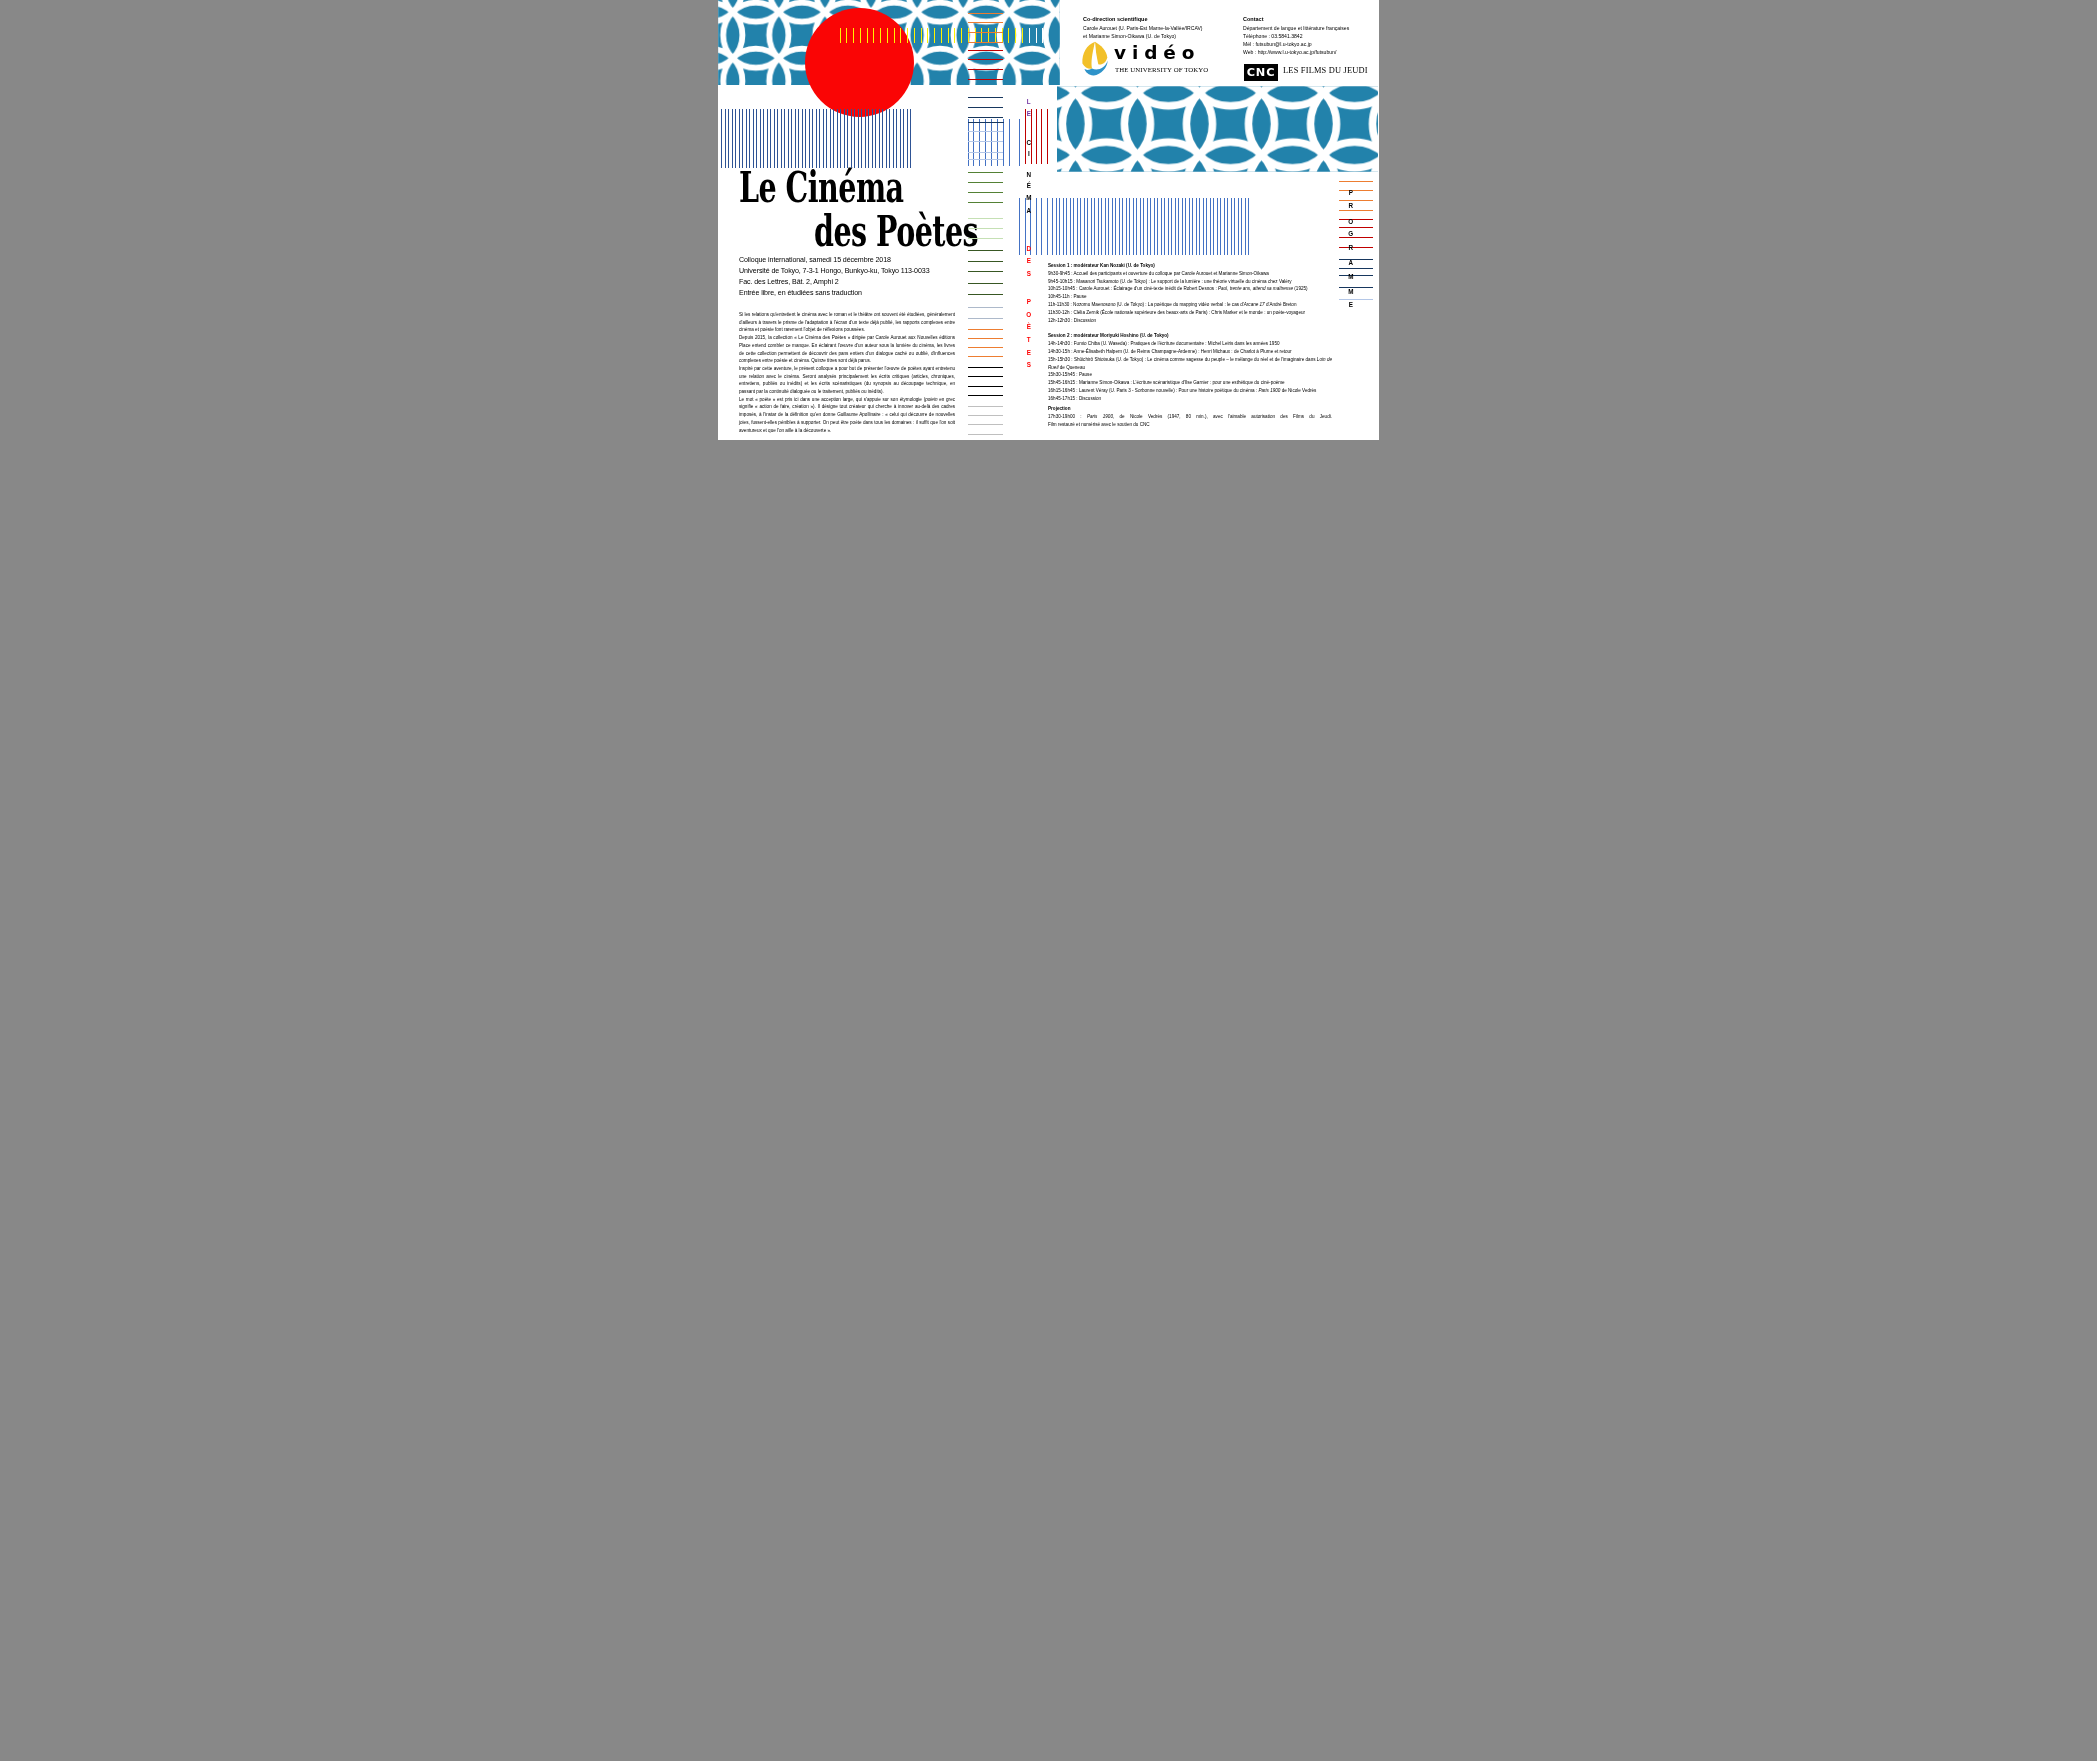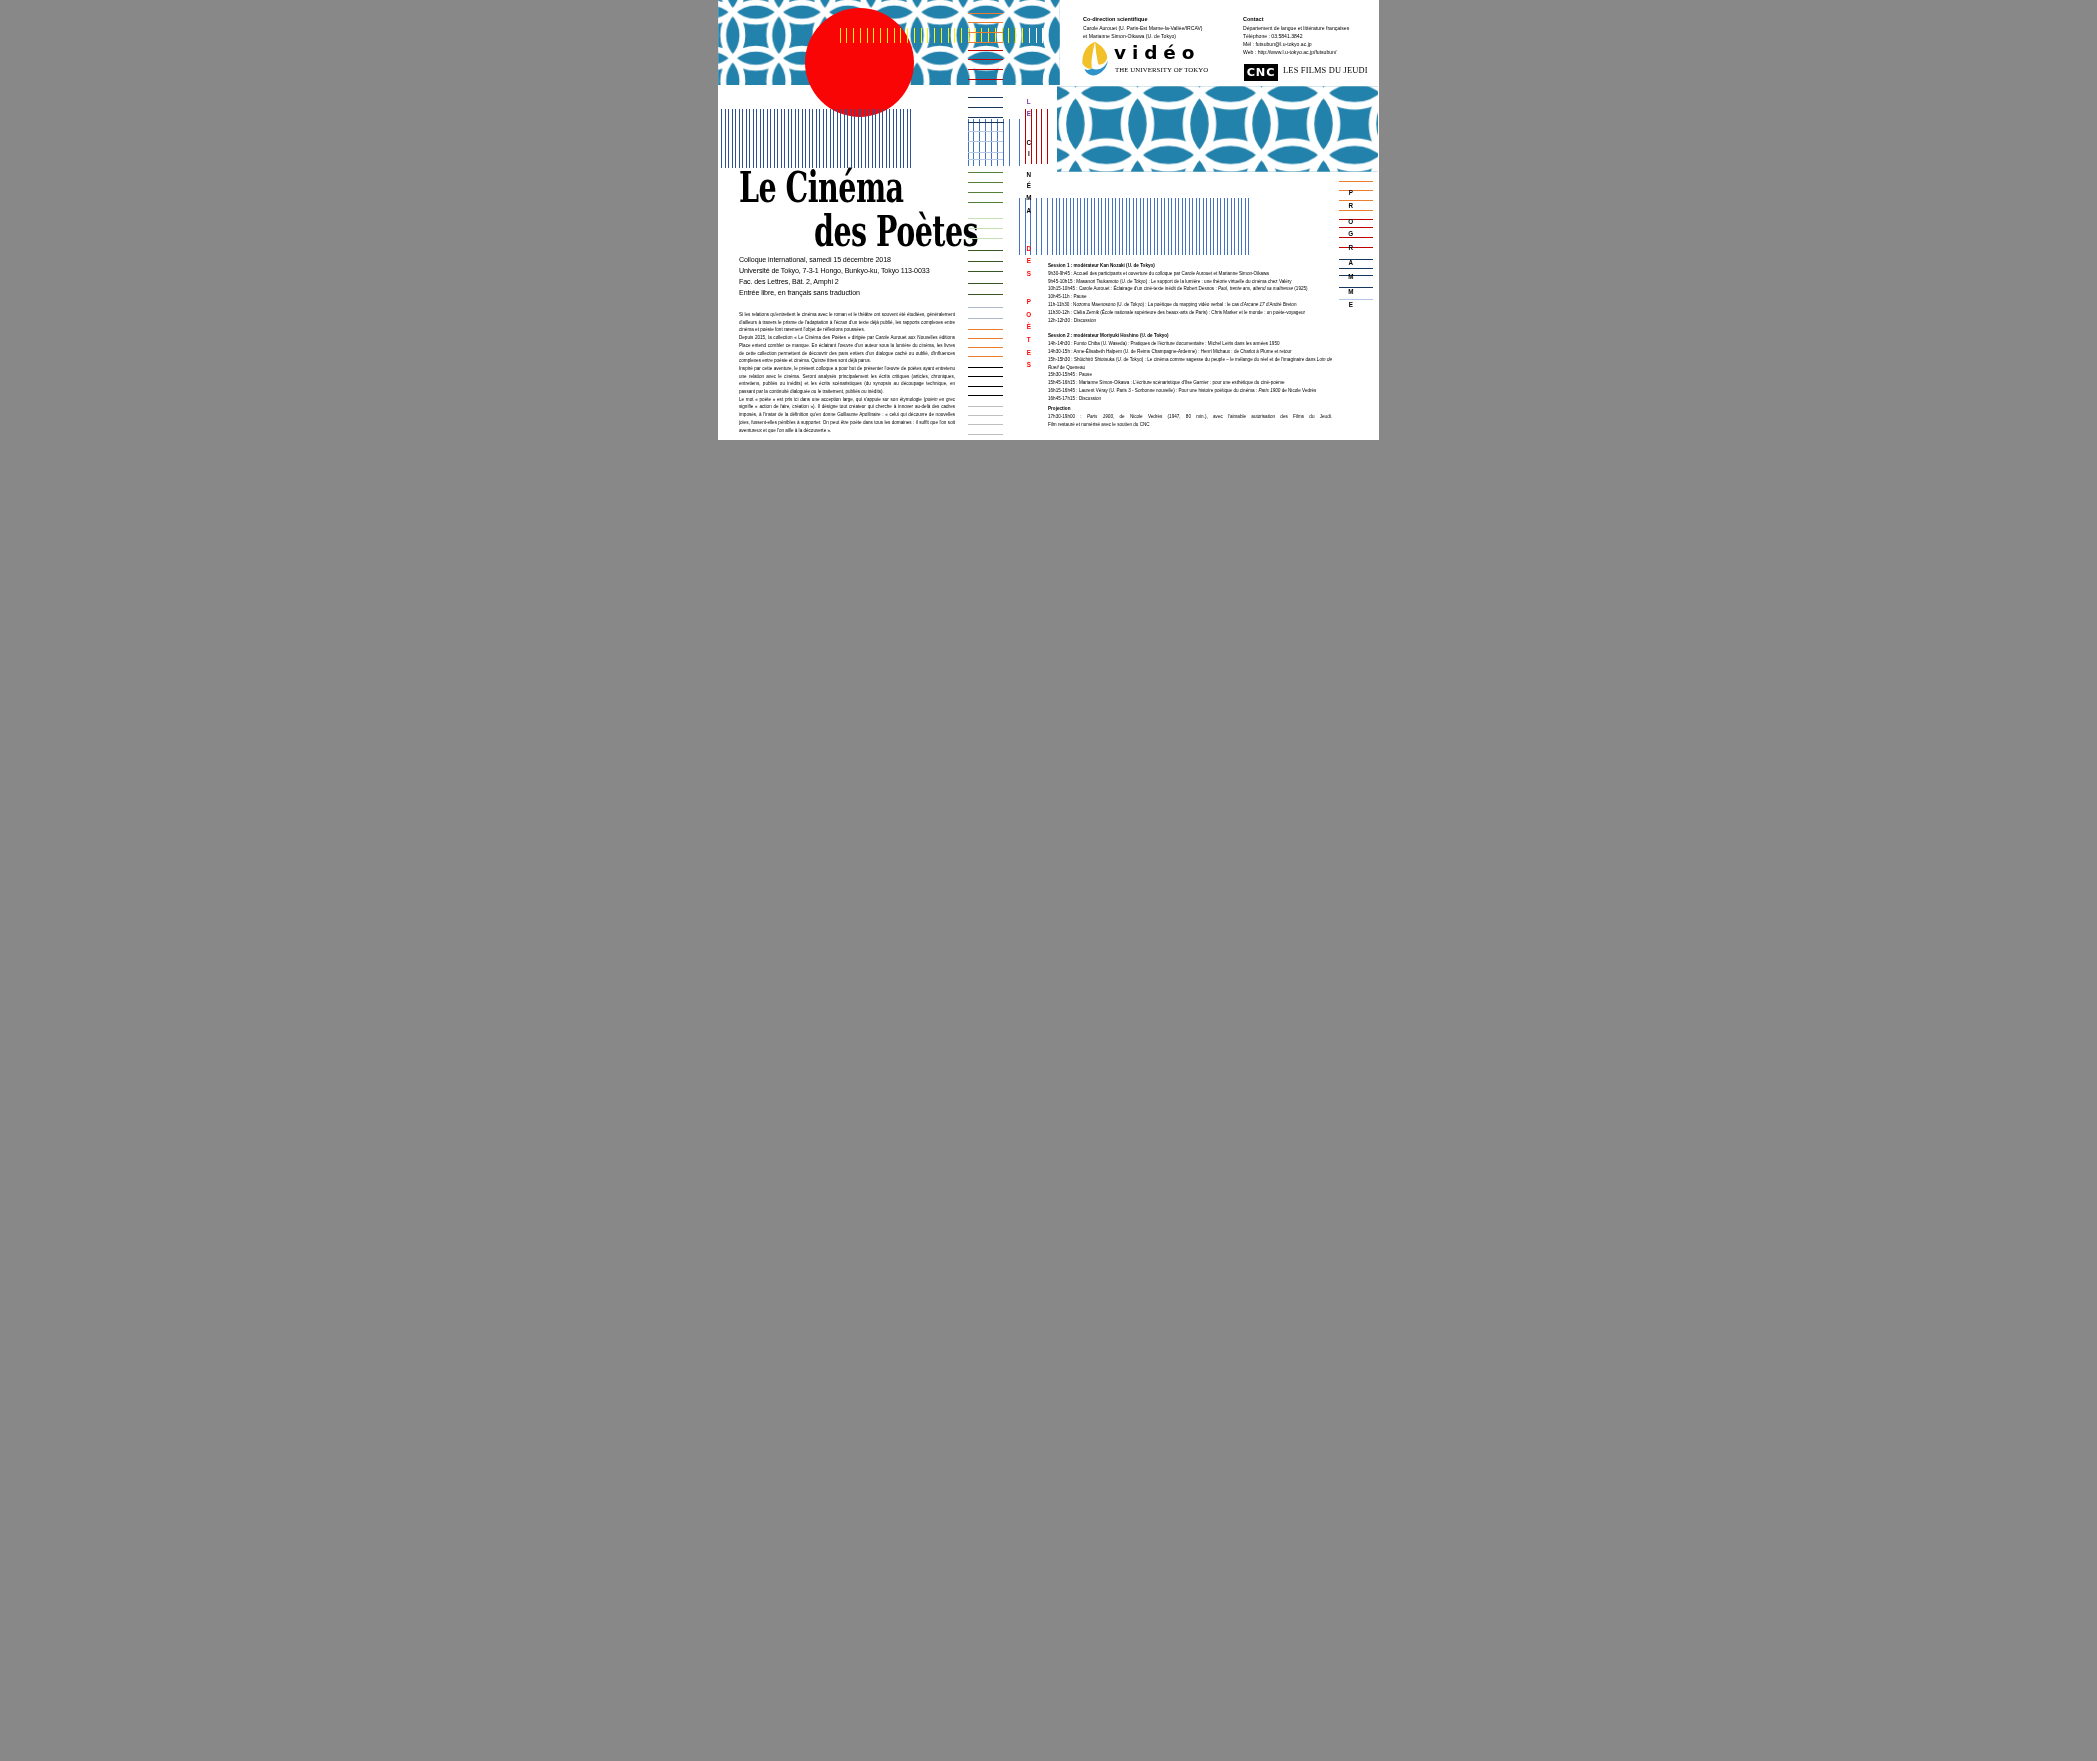--- a/index.html
+++ b/index.html
@@ -122,21 +122,21 @@
   </div>
   <div class="abs films">LES FILMS DU JEUDI</div>
 
   <div class="abs title-line t1">Le Cinéma</div>
   <div class="abs title-line t2">des Poètes</div>
 
   <div class="abs event">
     <div>Colloque international,  samedi 15 décembre 2018</div>
     <div>Université de Tokyo,  7-3-1 Hongo, Bunkyo-ku, Tokyo 113-0033</div>
     <div>Fac. des Lettres, Bât. 2, Amphi 2</div>
-    <div>Entrée libre, en français sans traduction</div>
+    <div>Entrée libre, en étudiées sans traduction</div>
   </div>
 
   <div class="abs intro">
       <div class="pitem"><span>Si les relations qu'entretient le cinéma avec le roman et le théâtre ont souvent été étudiées, généralement d'ailleurs à travers le prisme de l'adaptation à l'écran d'un texte déjà publié, les rapports complexes entre cinéma et poésie font rarement l'objet de réflexions poussées.</span></div>
       <div class="pitem"><span>Depuis 2015, la collection « Le Cinéma des Poètes » dirigée par Carole Aurouet aux Nouvelles éditions Place entend combler ce manque. En éclairant l'œuvre d'un auteur sous la lumière du cinéma, les livres de cette collection permettent de découvrir des pans entiers d'un dialogue caché ou oublié, d'influences complexes entre poésie et cinéma. Quinze titres sont déjà parus.</span></div>
       <div class="pitem"><span>Inspiré par cette aventure, le présent colloque a pour but de présenter l'œuvre de poètes ayant entretenu une relation avec le cinéma. Seront analysés principalement les écrits critiques (articles, chroniques, entretiens, publiés ou inédits) et les écrits scénaristiques (du synopsis au découpage technique, en passant par la continuité dialoguée ou le traitement, publiés ou inédits).</span></div>
       <div class="pitem"><span>Le mot « poète » est pris ici dans une acception large, qui s'appuie sur son étymologie (</span><span class="it">poiein</span><span> en grec signifie « action de faire, création »). Il désigne tout créateur qui cherche à innover au-delà des cadres imposés, à l'instar de la définition qu'en donne Guillaume Apollinaire : « celui qui découvre de nouvelles joies, fussent-elles pénibles à supporter. On peut être poète dans tous les domaines : il suffit que l'on soit aventureux et que l'on aille à la découverte ».</span></div>
     </div>
 
   <div class="abs program">

